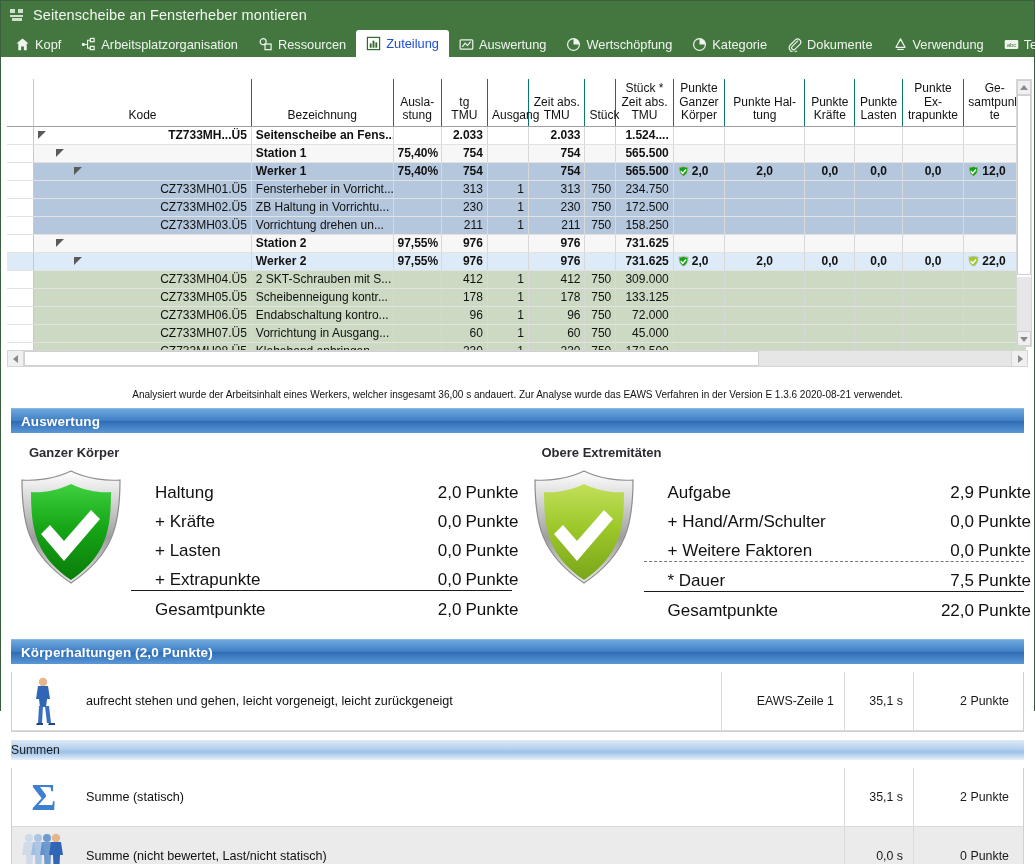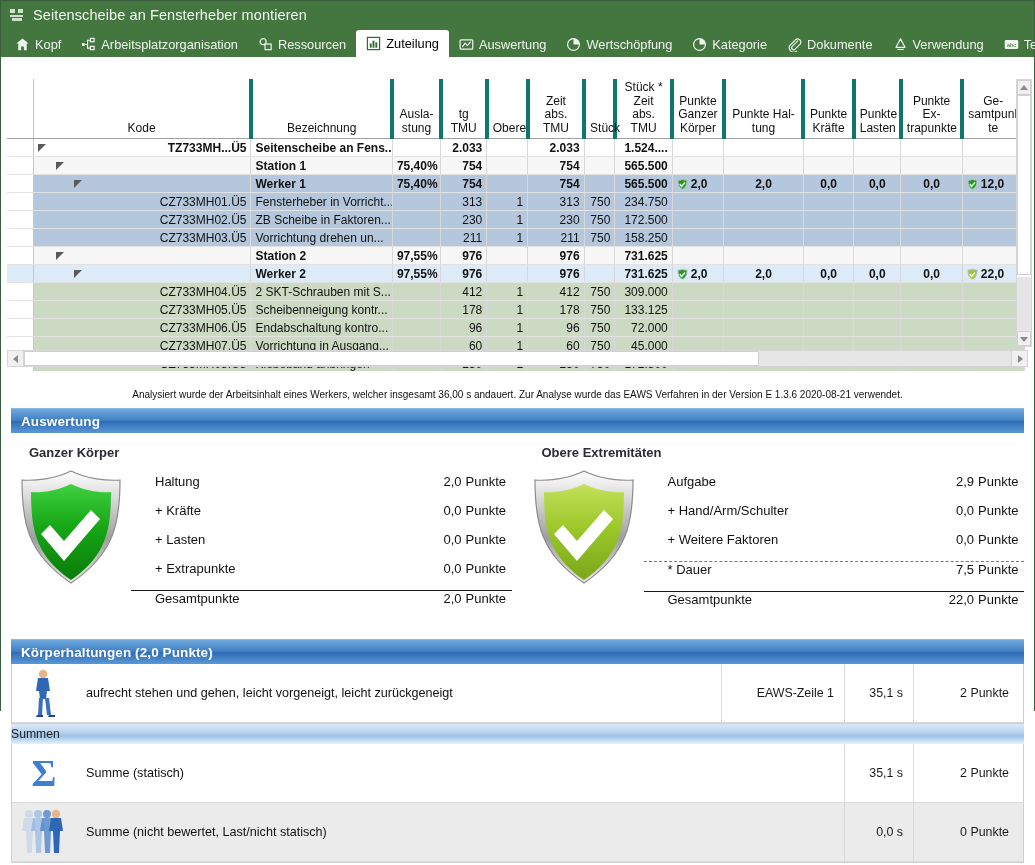--- a/index.html
+++ b/index.html
@@ -17,30 +17,30 @@
   .tb-icon i{position:absolute;background:#cfe0cb;display:block;}
   .tb-icon i.a{left:1px;top:2px;width:5px;height:4px;}
   .tb-icon i.b{left:9px;top:2px;width:5px;height:4px;}
   .tb-icon i.c{left:1px;top:8px;width:13px;height:2px;}
   .tb-icon i.d{left:3px;top:11px;width:10px;height:3px;}
   .titlebar .tb-title{color:#f2f7f1;font-size:14.5px;letter-spacing:.1px;white-space:nowrap;}
 
   
   .tabstrip{height:28px;background:#44773f;display:flex;align-items:flex-end;padding-left:4px;box-sizing:border-box;position:relative;}
   .tab{height:26px;display:flex;align-items:center;gap:5px;padding:0 10px;color:#f0f5ef;font-size:12.8px;white-space:nowrap;box-sizing:border-box;cursor:default;}
-  .tab.active{background:#ffffff;color:#000000;border-radius:3px 3px 0 0;height:27px;}
+  .tab.active{background:#ffffff;color:#1d4ed8;border-radius:3px 3px 0 0;height:27px;}
   .tab .ic{width:15px;height:15px;display:inline-block;position:relative;flex:0 0 auto;}
   .tab svg{display:block;}
 
   
   .gridwrap{position:absolute;left:0;top:56px;width:1033px;height:312px;background:#fff;box-sizing:border-box;}
   .gridscroll{position:absolute;left:6px;top:22px;right:6px;bottom:22px;}
   table.grid{border-collapse:collapse;table-layout:fixed;width:1019px;font-size:12px;}
   table.grid th{
-    background:#fff;border-right:4px solid #0f766e;border-bottom:1px solid #a0a0a0;
+    background:#fff;border-right:1px solid #0f766e;border-bottom:1px solid #a0a0a0;
     font-weight:normal;font-size:12px;color:#111;line-height:13.5px;vertical-align:bottom;
     padding:2px 4px 3px;text-align:center;height:47px;box-sizing:border-box;
   }
   table.grid th.first{border-left:none;border-right:1px solid #c8c8c8;}
   table.grid td{
     border-right:1px solid #d8d8d8;border-bottom:1px solid #e2e2e2;
     height:18px;padding:0 4px;box-sizing:border-box;white-space:nowrap;overflow:hidden;
     font-size:12px;color:#111;
   }
   table.grid tr.r-root td{background:#fff;}
@@ -93,31 +93,31 @@
     color:#fff;font-size:13.5px;font-weight:bold;letter-spacing:.1px;
     border-top:1px solid #89b8e4;
   }
   .panels{display:flex;padding:12px 10px 0;gap:12px;box-sizing:border-box;}
   .panel{flex:1 1 0;min-width:0;}
   .panel h4{margin:0 0 6px 18px;font-size:13px;font-weight:bold;color:#2b2b33;}
   .panelbody{display:flex;align-items:flex-start;}
   .shieldbox{width:120px;flex:0 0 120px;display:flex;justify-content:center;padding-top:2px;}
   .shieldbox svg{display:block;}
   .rows{flex:1 1 auto;padding-top:8px;}
-  .prow{display:flex;align-items:flex-start;height:29px;font-size:13px;color:#111;}
+  .prow{display:flex;align-items:flex-end;height:29px;font-size:17px;color:#111;}
   .prow .lbl{flex:1 1 auto;white-space:nowrap;}
   .prow .val{text-align:right;white-space:nowrap;}
   .prow .unit{display:inline-block;width:46px;text-align:left;padding-left:4px;}
   .prow .num{display:inline-block;min-width:32px;text-align:right;}
   .prow.dashed{border-top:1px dashed #777;}
   .prow.solid{border-top:1.5px solid #1a1a1a;}
   .indent{padding-left:24px;}
 
   
-  .bptable{margin:0 10px;border:1px solid #cfcfcf;border-top:none;box-sizing:border-box;}
+  .bptable{margin:8px 10px;border:1px solid #cfcfcf;border-top:none;box-sizing:border-box;}
   .bprow{display:flex;align-items:center;min-height:58px;border-bottom:1px solid #dadada;background:#fff;}
   .bprow.alt{background:#ebebeb;}
   .bprow .figcell{width:64px;flex:0 0 64px;display:flex;justify-content:center;align-items:center;}
   .bprow .desc{flex:1 1 auto;font-size:12.6px;padding-left:10px;color:#111;}
   .bprow .c-zeile{width:112px;flex:0 0 112px;text-align:right;padding-right:10px;font-size:12.4px;border-left:1px solid #dadada;align-self:stretch;display:flex;align-items:center;justify-content:flex-end;}
   .bprow .c-time{width:58px;flex:0 0 58px;text-align:right;padding-right:10px;font-size:12.4px;border-left:1px solid #dadada;align-self:stretch;display:flex;align-items:center;justify-content:flex-end;}
   .bprow .c-pts{width:95px;flex:0 0 95px;text-align:right;padding-right:14px;font-size:12.4px;border-left:1px solid #dadada;align-self:stretch;display:flex;align-items:center;justify-content:flex-end;}
   .bprow.sums .c-zeile{border-left:none;}
   .subhead{
     margin:0 10px;height:20px;display:flex;align-items:center;box-sizing:border-box;
@@ -269,21 +269,21 @@
               </th>
               <th>
                 <div>Ausla-</div>
                 <div>stung</div>
               </th>
               <th>
                 <div>tg</div>
                 <div>TMU</div>
               </th>
               <th>
-                <div>Obere</div>
+                <div>Ausgang</div>
               </th>
               <th>
                 <div>Zeit abs.</div>
                 <div>TMU</div>
               </th>
               <th>
                 <div>Stück</div>
               </th>
               <th>
                 <div>Stück *</div>
@@ -392,21 +392,21 @@
               <td class="ptcell"></td>
               <td class="ctr"></td>
               <td class="ctr"></td>
               <td class="ctr"></td>
               <td class="ctr"></td>
               <td class="ptcell"></td>
             </tr>
             <tr class="r-child-blue">
               <td class="ind"></td>
               <td class="codecell"><span>CZ733MH02.Ü5</span></td>
-              <td>ZB Scheibe in Faktoren...</td>
+              <td>ZB Haltung in Vorrichtu...</td>
               <td class="num"></td>
               <td class="num">230</td>
               <td class="num">1</td>
               <td class="num">230</td>
               <td class="num">750</td>
               <td class="num">172.500</td>
               <td class="ptcell"></td>
               <td class="ctr"></td>
               <td class="ctr"></td>
               <td class="ctr"></td>

